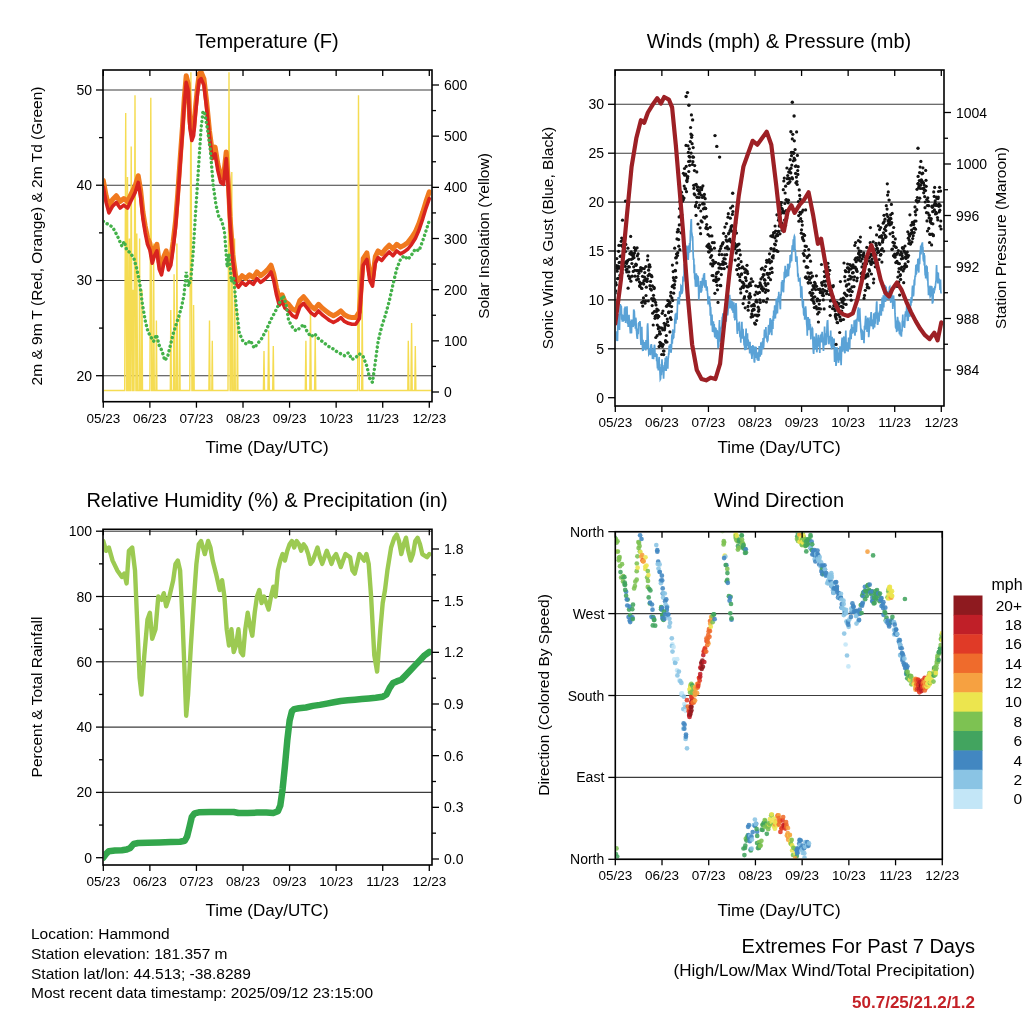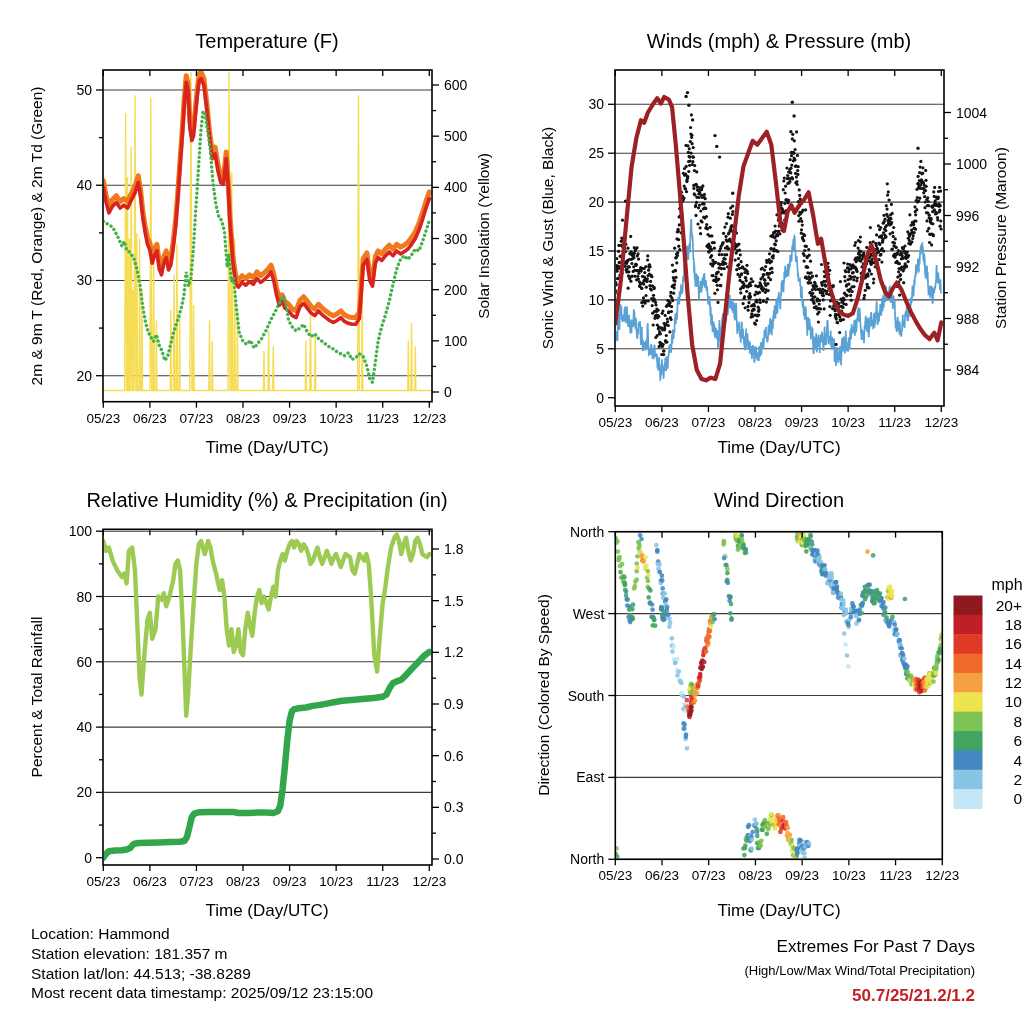--- a/index.html
+++ b/index.html
@@ -4,23 +4,23 @@
 <style>
   html,body{margin:0;padding:0;background:#fff;}
   #page{position:relative;width:1024px;height:1024px;background:#fff;overflow:hidden;
         font-family:"Liberation Sans",sans-serif;}
   svg text{font-family:"Liberation Sans",sans-serif;fill:#000;}
   .chart-title{font-size:20px;}
   .axis-label{font-size:15.5px;}
   .xaxis-label{font-size:17px;}
   #station-info{position:absolute;left:31px;top:924px;font-size:15.5px;line-height:19.8px;color:#000;}
   #extremes{position:absolute;right:49px;top:935px;text-align:right;color:#000;}
-  #extremes .ex-line1{font-size:17px;line-height:23px;}
-  #extremes .ex-line2{font-size:13px;line-height:25px;}
-  #extremes .ex-values{font-size:17px;font-weight:bold;margin-top:3px;}
+  #extremes .ex-line1{font-size:20px;line-height:23px;}
+  #extremes .ex-line2{font-size:17px;line-height:25px;}
+  #extremes .ex-values{font-size:17px;font-weight:bold;margin-top:10px;}
 </style>
 </head>
 <body>
 
 <div id="page">
   <svg id="charts" width="1024" height="1024" viewBox="0 0 1024 1024">
     <g id="gen">
         <g>
           <clipPath id="clip0">
             <rect x="103.8" y="70.8" width="327.4" height="330.09999999999997"></rect>

